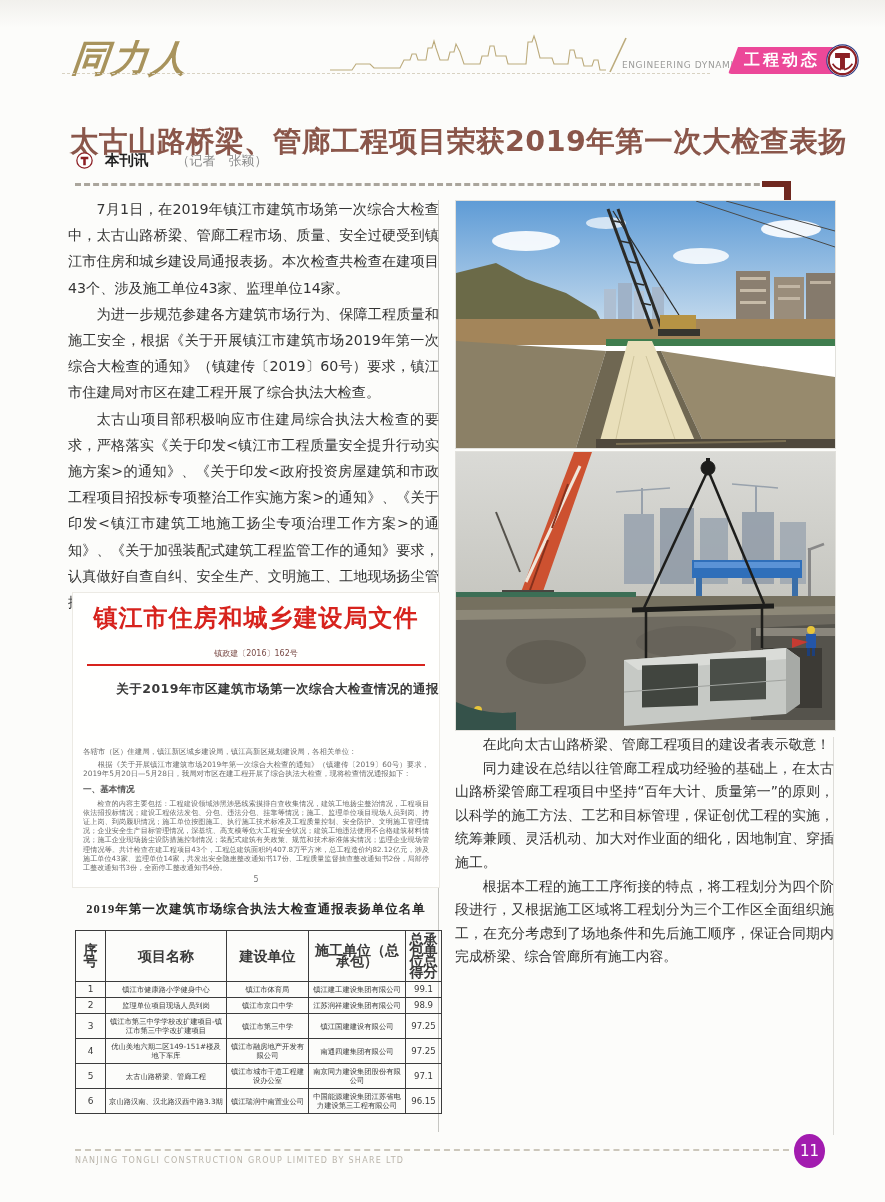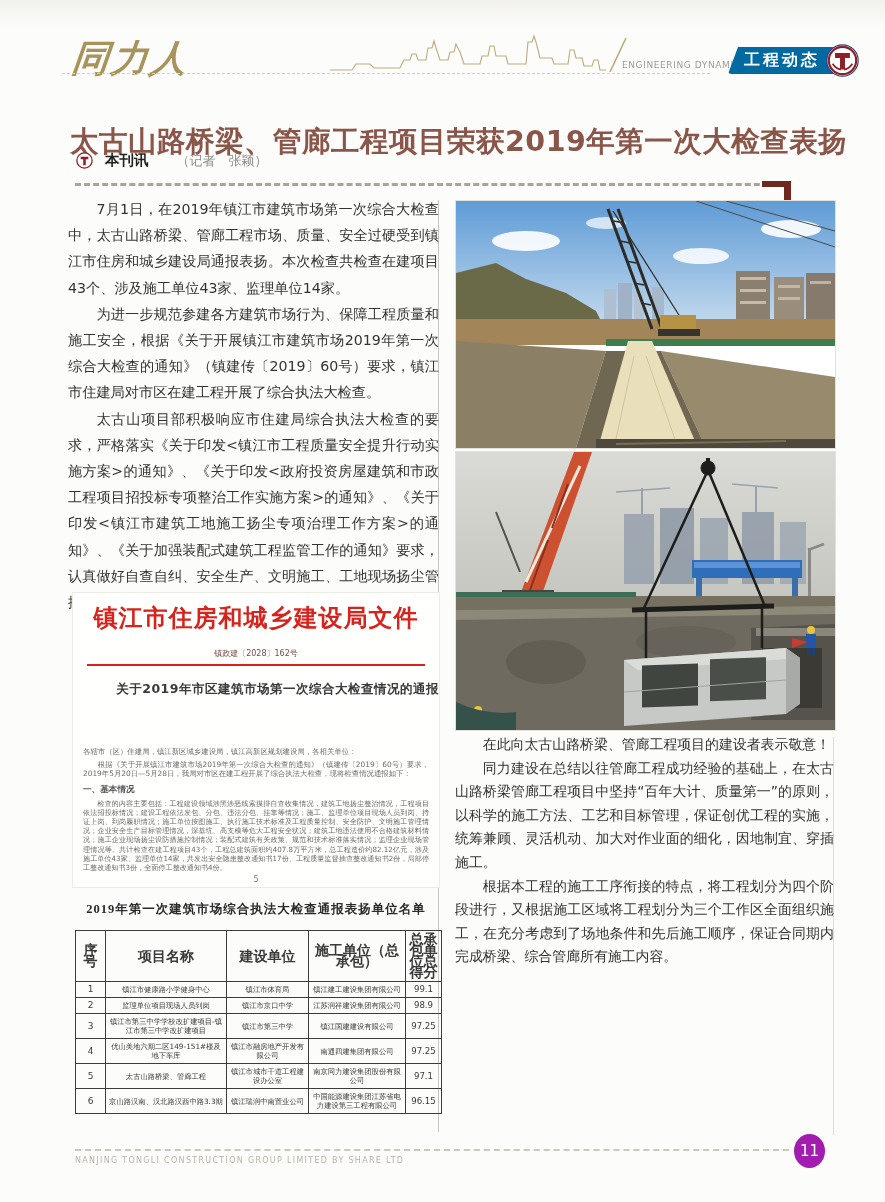--- a/index.html
+++ b/index.html
@@ -9,21 +9,21 @@
     font-family:"DejaVu Sans","Liberation Sans",sans-serif;
     color:#333;
   }
   .abs{position:absolute;}
   
   .mast-logo{left:72px;top:34px;font-family:"DejaVu Serif","Liberation Serif",serif;
     font-size:37px;font-weight:bold;font-style:italic;color:#a8935c;transform:skewX(-6deg);letter-spacing:2px;}
   .mast-rule{left:62px;top:73px;width:648px;border-top:1px dashed #d8d2c2;}
   .skyline{left:330px;top:34px;width:300px;height:40px;}
   .eng-dyn{left:622px;top:60px;font-size:9px;color:#9c9c9a;letter-spacing:.6px;}
-  .badge{left:728px;top:47px;width:128px;height:27px;background:#0369a1;
+  .badge{left:728px;top:47px;width:128px;height:27px;background:#ec4899;
     border-radius:4px 14px 14px 4px;clip-path:polygon(10px 0,100% 0,100% 100%,0 100%);}
   .badge-label{position:absolute;left:16px;top:3px;font-size:16px;font-weight:bold;color:#fff;letter-spacing:3px;}
   .badge-logo{left:826px;top:44px;width:33px;height:33px;}
   
   .article-title{left:70px;top:104px;width:748px;text-align:center;font-size:28.5px;
     font-weight:bold;color:#8a564a;letter-spacing:.5px;white-space:nowrap;}
   .byline{left:76px;top:151px;display:flex;align-items:center;gap:12px;}
   .byline-logo{width:17px;height:17px;}
   .byline-src{font-size:14.5px;font-weight:bold;color:#222;}
   .byline-rep{font-size:13px;color:#8d8d8d;margin-left:16px;}
@@ -117,21 +117,21 @@
 <div class="abs col-divider-r"></div>
 
 <div class="abs left-col">
   <p>7月1日，在2019年镇江市建筑市场第一次综合大检查中，太古山路桥梁、管廊工程市场、质量、安全过硬受到镇江市住房和城乡建设局通报表扬。本次检查共检查在建项目43个、涉及施工单位43家、监理单位14家。</p>
   <p>为进一步规范参建各方建筑市场行为、保障工程质量和施工安全，根据《关于开展镇江市建筑市场2019年第一次综合大检查的通知》（镇建传〔2019〕60号）要求，镇江市住建局对市区在建工程开展了综合执法大检查。</p>
   <p>太古山项目部积极响应市住建局综合执法大检查的要求，严格落实《关于印发&lt;镇江市工程质量安全提升行动实施方案&gt;的通知》、《关于印发&lt;政府投资房屋建筑和市政工程项目招投标专项整治工作实施方案&gt;的通知》、《关于印发&lt;镇江市建筑工地施工扬尘专项治理工作方案&gt;的通知》、《关于加强装配式建筑工程监管工作的通知》要求，认真做好自查自纠、安全生产、文明施工、工地现场扬尘管控等工作。</p>
 </div>
 
 <div class="abs doc-scan">
   <div class="scan-title">镇江市住房和城乡建设局文件</div>
-  <div class="scan-no">镇政建〔2028〕162号</div>
+  <div class="scan-no">镇政建〔2016〕162号</div>
   <div class="scan-rule"></div>
   <div class="scan-subject">关于2019年市区建筑市场第一次综合大检查情况的通报</div>
   <div class="scan-salutation">各辖市（区）住建局，镇江新区城乡建设局，镇江高新区规划建设局，各相关单位：</div>
   <div class="scan-intro">根据《关于开展镇江市建筑市场2019年第一次综合大检查的通知》（镇建传〔2019〕60号）要求，2019年5月20日—5月28日，我局对市区在建工程开展了综合执法大检查，现将检查情况通报如下：</div>
   <div class="scan-h">一、基本情况</div>
   <div class="scan-body">检查的内容主要包括：工程建设领域涉黑涉恶线索摸排自查收集情况，建筑工地扬尘整治情况，工程项目依法招投标情况；建设工程依法发包、分包、违法分包、挂靠等情况；施工、监理单位项目现场人员到岗、持证上岗、到岗履职情况；施工单位按图施工、执行施工技术标准及工程质量控制、安全防护、文明施工管理情况；企业安全生产目标管理情况，深基坑、高支模等危大工程安全状况；建筑工地违法使用不合格建筑材料情况；施工企业现场扬尘设防措施控制情况；装配式建筑有关政策、规范和技术标准落实情况；监理企业现场管理情况等。共计检查在建工程项目43个，工程总建筑面积约407.8万平方米，总工程造价约82.12亿元，涉及施工单位43家、监理单位14家，共发出安全隐患整改通知书17份、工程质量监督抽查整改通知书2份，局部停工整改通知书3份，全面停工整改通知书4份。</div>
   <div class="scan-page">5</div>
 </div>
 
 <div class="abs tbl-title">2019年第一次建筑市场综合执法大检查通报表扬单位名单</div>

